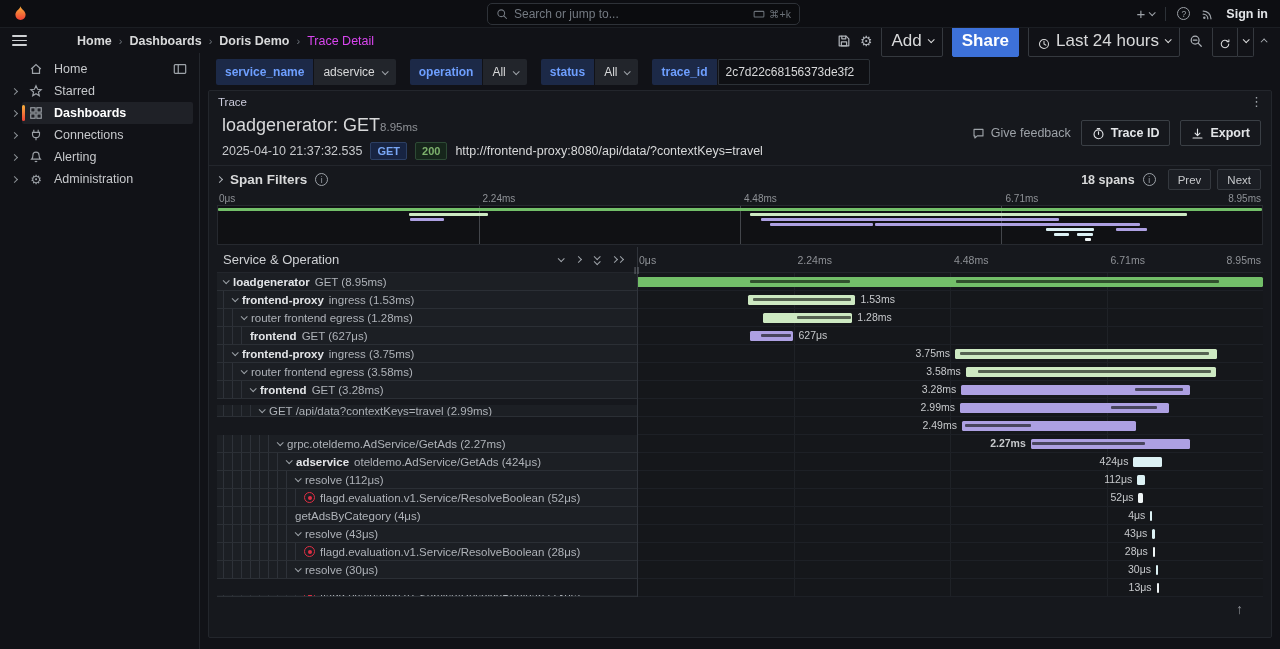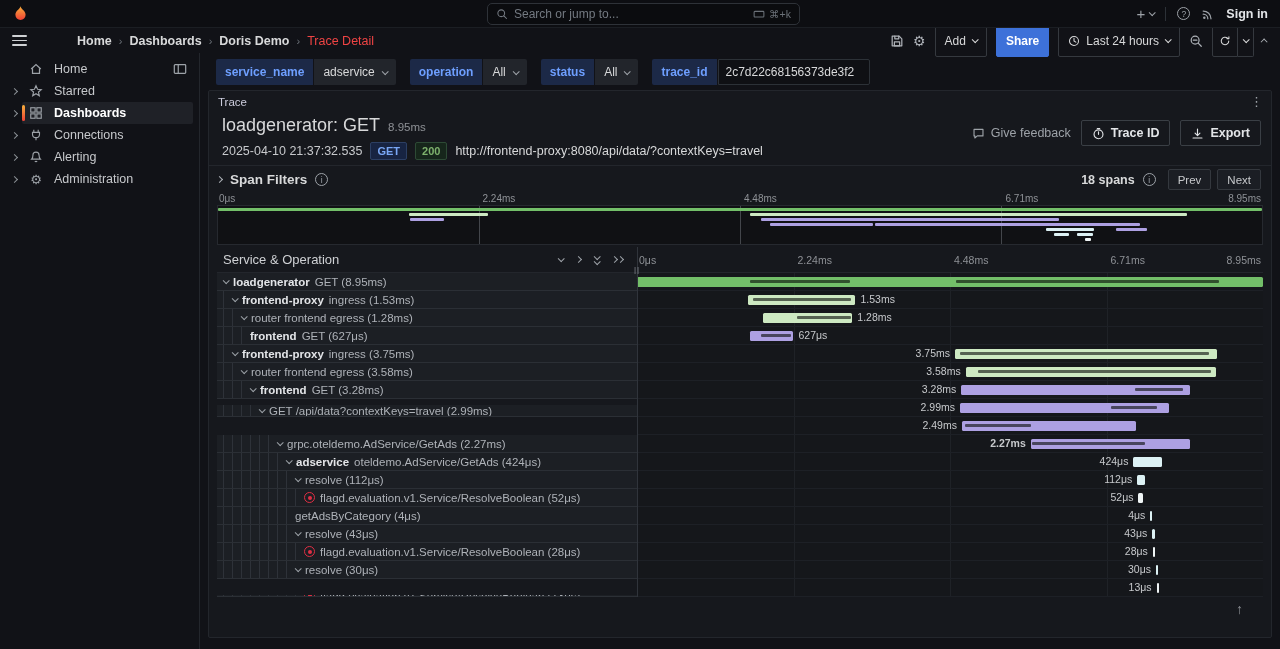--- a/index.html
+++ b/index.html
@@ -27,24 +27,24 @@
   .signin { color:#e3e5e8; font-weight:bold; font-size:12.5px; }
 
   
   .crumbbar { position:absolute; left:0; top:28px; width:1280px; height:25px; background:#111217;
     display:flex; align-items:center; padding:0 12px; z-index:25; }
   .burger { width:15px; display:flex; flex-direction:column; gap:3px; }
   .burger i { height:1.6px; background:#cfd1d4; border-radius:1px; }
   .crumbs { display:flex; align-items:center; gap:7px; margin-left:50px; font-size:12.5px; }
   .crumbs .sep { color:#6b7178; font-size:11px; }
   .crumb { color:#d8d9da; font-weight:bold; }
-  .crumb.current { color:#ef4444; font-weight:normal; }
+  .crumb.current { color:#d946ef; font-weight:normal; }
   .crumb-tools { margin-left:auto; display:flex; align-items:center; gap:9px; color:#aeb2b8; }
   .tbtn { height:32px; display:inline-flex; align-items:center; gap:6px; padding:0 9px; border:1px solid #35393f;
-    border-radius:2px; font-size:12px; color:#d8d9da; background:transparent; }
+    border-radius:2px; font-size:17px; color:#d8d9da; background:transparent; }
   .tbtn.blue { background:#3d71d9; border-color:#3d71d9; color:#fff; font-weight:bold; }
   .grp { display:flex; }
   .grp .tbtn:first-child { border-radius:2px 0 0 2px; }
   .grp .tbtn:last-child { border-radius:0 2px 2px 0; border-left:none; padding:0 5px; }
 
   
   .sidebar { position:absolute; left:0; top:53px; width:200px; height:596px; background:#111217;
     border-right:1px solid #23262c; z-index:20; padding-top:5px; }
   .side-item { height:22px; display:flex; align-items:center; padding-left:6px; font-size:12.5px; color:#c7c9cc; }
   .side-item .chvbox { width:16px; color:#8b9096; display:flex; justify-content:center; }
@@ -65,21 +65,21 @@
   .fval .chv { color:#9da2a8; }
   .finput { height:26px; width:152px; background:#0f1014; border:1px solid #2c3137; border-radius:0 2px 2px 0;
     color:#d8d9da; font-size:12px; padding:0 7px; font-family:inherit; }
 
   
   .panel { position:absolute; left:8px; top:37px; width:1064px; height:548px; background:#16181d;
     border:1px solid #23262c; border-radius:2px; overflow:hidden; }
   .p-title { position:absolute; left:9px; top:5px; font-size:11.5px; color:#ccccdc; }
   .kebab { position:absolute; right:8px; top:3px; color:#9da2a8; font-size:13px; }
 
-  .t-title-row { position:absolute; left:13px; top:24px; display:flex; align-items:baseline; gap:8px; }
+  .t-title-row { position:absolute; left:13px; top:24px; display:flex; align-items:baseline; gap:0; }
   .t-title { font-size:18px; color:#d8d9da; }
   .t-dur { font-size:11.5px; color:#8e9196; }
   .t-meta { position:absolute; left:13px; top:51px; display:flex; align-items:center; gap:8px; font-size:12.5px; color:#c7c9cc; }
   .badge { height:18px; display:inline-flex; align-items:center; padding:0 6px; border-radius:2px; font-size:11px; font-weight:bold; }
   .badge.method { background:#172442; border:1px solid #2c3f63; color:#79a7f5; }
   .badge.status { background:#16261b; border:1px solid #2d4a35; color:#7eb26d; }
   .t-url { color:#d8d9da; }
   .t-actions { position:absolute; right:10px; top:29px; display:flex; align-items:center; gap:10px; }
   .feedback { display:flex; align-items:center; gap:6px; color:#9da2a8; font-size:12.5px; }
   .hbtn { height:26px; display:inline-flex; align-items:center; gap:6px; padding:0 10px; border:1px solid #3a3f45;

